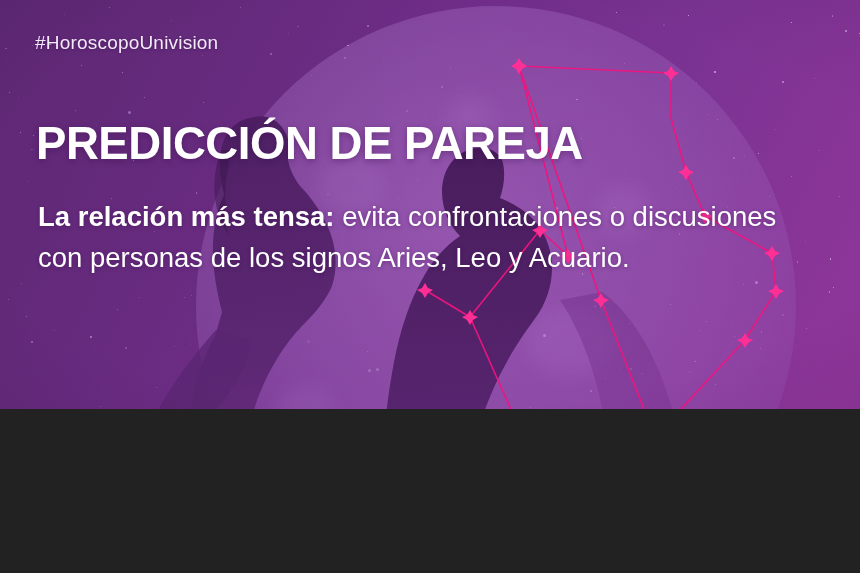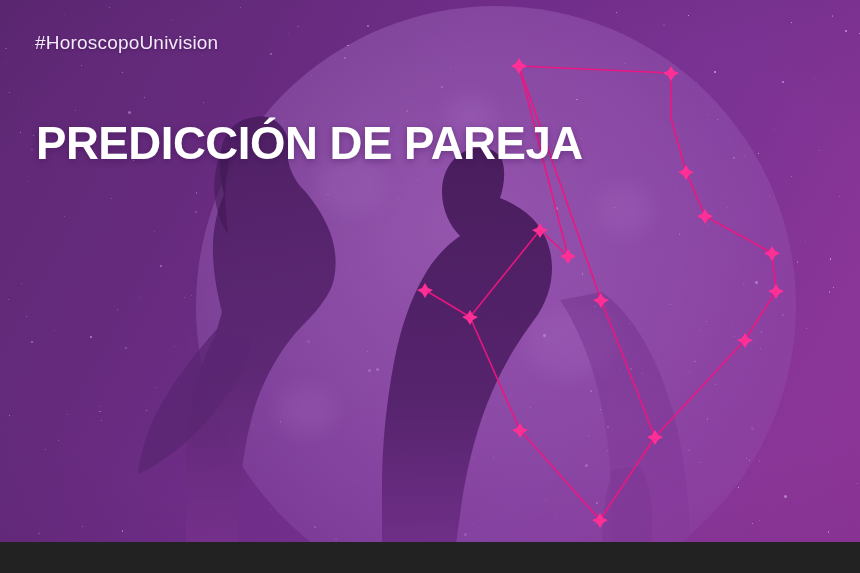--- a/index.html
+++ b/index.html
@@ -8,21 +8,21 @@
     padding: 0;
     background: #222;
   }
   body {
     font-family: "Liberation Sans", sans-serif;
   }
 
   #card {
     position: relative;
     width: 860px;
-    height: 542px;
+    height: 409px;
     overflow: hidden;
     
     background:
       linear-gradient(118deg,
         #5e2874 0%,
         #652a7c 22%,
         #702d89 45%,
         #7b3393 68%,
         #883597 86%,
         #8e3699 100%);
@@ -515,16 +515,19 @@
 
   <div class="vignette"></div>
 
   <div class="content">
 
     <div class="hashtag">#HoroscopoUnivision</div>
 
     <h1 class="headline">PREDICCIÓN DE PAREJA</h1>
 
     <div class="body-text">
+      <p>
+        <b>La relación más tensa:</b><span> evita confrontaciones o discusiones con personas de los signos Aries, Leo y Acuario.</span>
+      </p>
     </div>
 
   </div>
 </div>
 
 </body></html>

